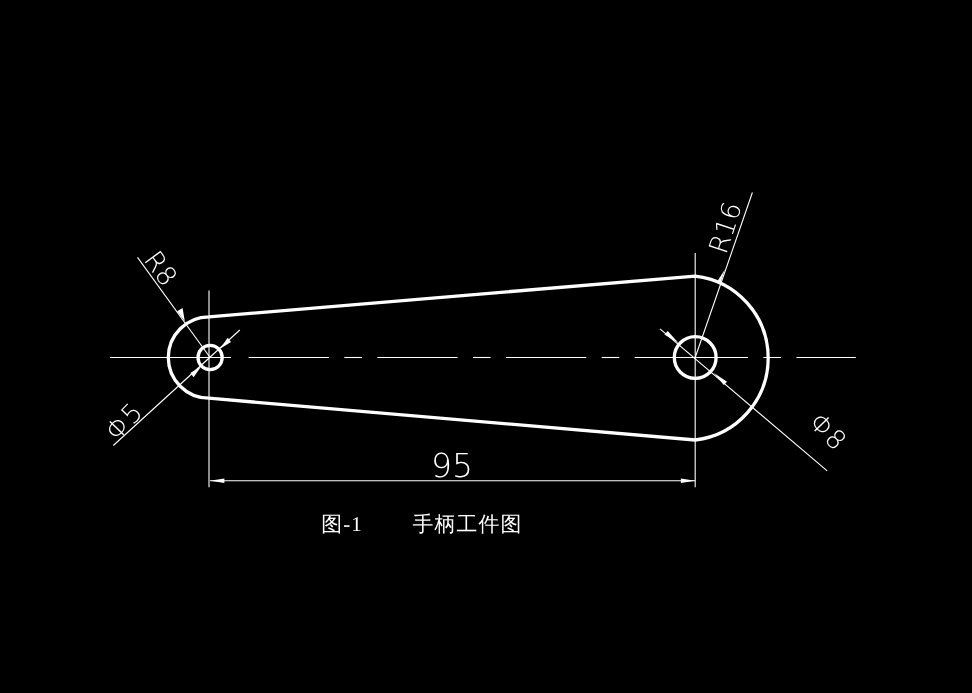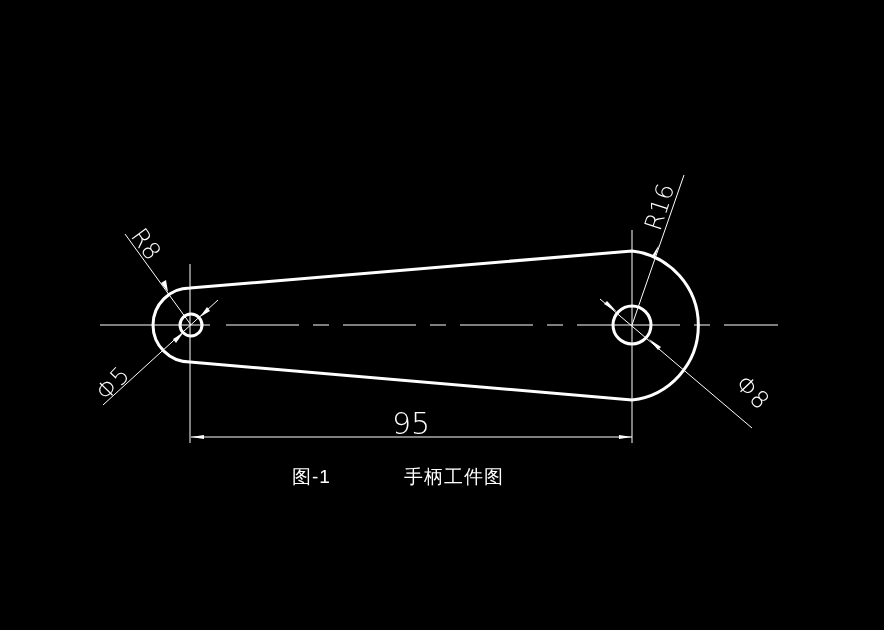--- a/index.html
+++ b/index.html
@@ -1,20 +1,20 @@
 <!DOCTYPE html>
 <html><head>
   <meta charset="utf-8">
   <style>
     html, body { margin: 0; padding: 0; background: #000000; }
     body { width: 884px; height: 630px; overflow: hidden; position: relative; }
     #canvas { position: absolute; left: 0; top: 0; width: 884px; height: 630px; }
     svg text { fill: #ffffff; }
     .dimtext { font-family: "DejaVu Sans", sans-serif; font-weight: 200; }
-    .caption { position: absolute; top: 464px; color: #ffffff; font-family: Liberation Sans, sans-serif; font-size: 19px; letter-spacing: 1px; text-align: center; }
+    .caption { position: absolute; top: 464px; color: #ffffff; font-family: Liberation Serif, serif; font-size: 19px; letter-spacing: 1px; text-align: center; }
   </style>
 </head>
 <body>
 
 <svg id="canvas" width="884" height="630" viewBox="0 0 884 630" xmlns="http://www.w3.org/2000/svg">
 
   <g stroke="#ffffff" stroke-width="1">
     <line x1="100" y1="325" x2="210" y2="325"></line>
     <line x1="226" y1="325" x2="299" y2="325"></line>
     <line x1="313" y1="325" x2="329" y2="325"></line>
@@ -63,13 +63,13 @@
 
   <g stroke="#ffffff" stroke-width="1" fill="#ffffff">
     <line x1="191" y1="437" x2="632" y2="437"></line>
     <polygon points="191,437 204,435 204,439" stroke="none"></polygon>
     <polygon points="632,437 619,435 619,439" stroke="none"></polygon>
   </g>
   <text class="dimtext" x="411" y="434" font-size="30" text-anchor="middle">95</text>
 </svg>
 
 <div class="caption" style="left:292px;">图-1</div>
-<div class="caption" style="left:404px;">手柄工件图</div>
+<div class="caption" style="left:375px;">手柄工件图</div>
 
 </body></html>

